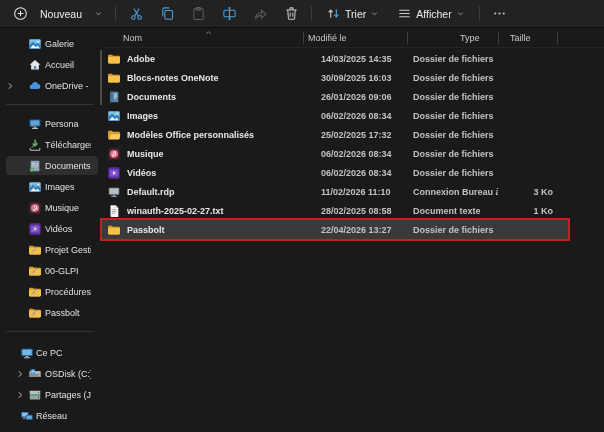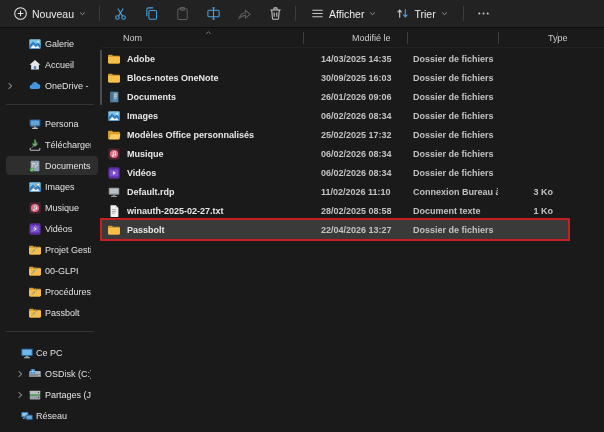--- a/index.html
+++ b/index.html
@@ -1,21 +1,21 @@
 <!DOCTYPE html>
 <html><head>
 <meta charset="utf-8">
 <style>
   html,body{margin:0;padding:0;background:#000;}
   .window{position:relative;width:604px;height:432px;background:#1a1a1a;overflow:hidden;
           font-family:"Liberation Sans",sans-serif;color:#e6e6e6;}
   
   .toolbar{position:absolute;top:0;left:0;right:0;height:28px;background:#222;
            border-bottom:1px solid #0d0d0d;display:flex;align-items:center;box-sizing:border-box;}
-  .tb-new{display:flex;align-items:center;gap:4px;height:24px;margin-left:6px;padding:0 7px;
+  .tb-new{display:flex;align-items:center;gap:12px;height:24px;margin-left:6px;padding:0 7px;
           border-radius:4px;font-size:10.5px;color:#ededed;}
   .tb-sep{width:1px;height:15px;background:#3c3c3c;margin:0 5px;flex:0 0 auto;}
   .tb-btn{width:30px;height:24px;display:flex;align-items:center;justify-content:center;border-radius:4px;flex:0 0 auto;}
   .tb-txtbtn{display:flex;align-items:center;gap:4px;height:24px;padding:0 7px;margin:0 2px;
              font-size:10.5px;color:#ededed;border-radius:4px;}
   .icon{display:inline-flex;align-items:center;justify-content:center;}
   
   .sidebar{position:absolute;top:28px;left:0;width:100px;bottom:0;background:#1a1a1a;
            padding-top:5px;box-sizing:border-box;font-size:9px;overflow:hidden;}
   .sb-item{position:relative;height:21px;display:flex;align-items:center;padding-left:45px;color:#e2e2e2;white-space:nowrap;}
@@ -27,21 +27,21 @@
   .sb-item .pin{position:absolute;right:3px;top:5px;width:11px;height:11px;z-index:1;}
   .sb-label{position:relative;z-index:1;max-width:46px;overflow:hidden;}
   .sb-item.selected::before{content:"";position:absolute;left:6px;right:2px;top:1px;bottom:1px;
                             background:#2e2e2e;border-radius:4px;z-index:0;}
   .sb-sep1{height:1px;background:#333;margin:8px 6px 8px 6px;}
   .sb-sep2{height:1px;background:#333;margin:8px 6px 10px 6px;}
   .sb-scrollthumb{position:absolute;left:100px;top:50px;width:2px;height:55px;background:#4c4c4c;z-index:3;}
   
   .main{position:absolute;left:102px;top:28px;right:0;bottom:0;background:#1a1a1a;}
   .cols-header{position:relative;height:20px;display:grid;grid-template-columns:201px 104px 91px 64px;
-               align-items:center;font-size:9px;color:#cbcbcb;border-bottom:1px solid #232323;box-sizing:border-box;gap:44px;}
+               align-items:center;font-size:9px;color:#cbcbcb;border-bottom:1px solid #232323;box-sizing:border-box;}
   .cols-header .h1{padding-left:21px;}
   .cols-header .h2{padding-left:5px;}
   .cols-header .h3{padding-left:22px;margin-left:31px;}
   .cols-header .h4{padding-left:12px;}
   .hd-sep{position:absolute;top:4px;width:1px;height:12px;background:#3f3f3f;}
   .sort-caret{position:absolute;left:101px;top:0px;width:10px;height:8px;}
   .file-list{position:absolute;top:21px;left:0;width:466px;}
   .frow{position:relative;display:grid;grid-template-columns:201px 104px 91px 64px;height:19px;
         align-items:center;font-size:9px;font-weight:bold;}
   .frow .c-name{display:flex;align-items:center;gap:6px;padding-left:5px;color:#e8e8e8;overflow:hidden;white-space:nowrap;}
@@ -127,40 +127,40 @@
                 <path d="M2.5 4.2h11M6.3 4V2.8c0-.5.4-.8.9-.8h1.6c.5 0 .9.3.9.8V4M4 4.4l.7 8.6c0 .7.6 1.2 1.3 1.2h4c.7 0 1.3-.5 1.3-1.2l.7-8.6M6.6 6.8v4.6M9.4 6.8v4.6"></path>
               </g>
             </svg>
           </span>
         </div>
       </div>
     <div class="tb-sep"></div>
     <div class="tb-txtbtn">
       <span class="icon">
           <svg width="15" height="15" viewBox="0 0 16 16">
-            <path d="M2.5 4.5h11M2.5 8h11M2.5 11.5h11" stroke="#c9c9c9" stroke-width="1.2"></path>
-          </svg>
-        </span>
-      <span>Afficher</span>
+            <g stroke-width="1.2" fill="none">
+              <path d="M5 12.5v-8M2.8 6.7 5 4.4l2.2 2.3" stroke="#c9c9c9"></path>
+              <path d="M11 3.5v8M8.8 9.3 11 11.6l2.2-2.3" stroke="#4da3e2"></path>
+            </g>
+          </svg>
+        </span>
+      <span>Trier</span>
       <span class="icon">
           <svg width="9" height="9" viewBox="0 0 16 16">
             <path d="M4 6.5 8 10l4-3.5" stroke="#c8c8c8" stroke-width="1.2" fill="none"></path>
           </svg>
         </span>
     </div>
     <div class="tb-txtbtn">
       <span class="icon">
           <svg width="15" height="15" viewBox="0 0 16 16">
-            <g stroke-width="1.2" fill="none">
-              <path d="M5 12.5v-8M2.8 6.7 5 4.4l2.2 2.3" stroke="#c9c9c9"></path>
-              <path d="M11 3.5v8M8.8 9.3 11 11.6l2.2-2.3" stroke="#4da3e2"></path>
-            </g>
-          </svg>
-        </span>
-      <span>Trier</span>
+            <path d="M2.5 4.5h11M2.5 8h11M2.5 11.5h11" stroke="#c9c9c9" stroke-width="1.2"></path>
+          </svg>
+        </span>
+      <span>Afficher</span>
       <span class="icon">
           <svg width="9" height="9" viewBox="0 0 16 16">
             <path d="M4 6.5 8 10l4-3.5" stroke="#c8c8c8" stroke-width="1.2" fill="none"></path>
           </svg>
         </span>
     </div>
     <div class="tb-sep"></div>
     <div class="tb-btn">
       <span class="icon">
           <svg width="15" height="15" viewBox="0 0 16 16">

